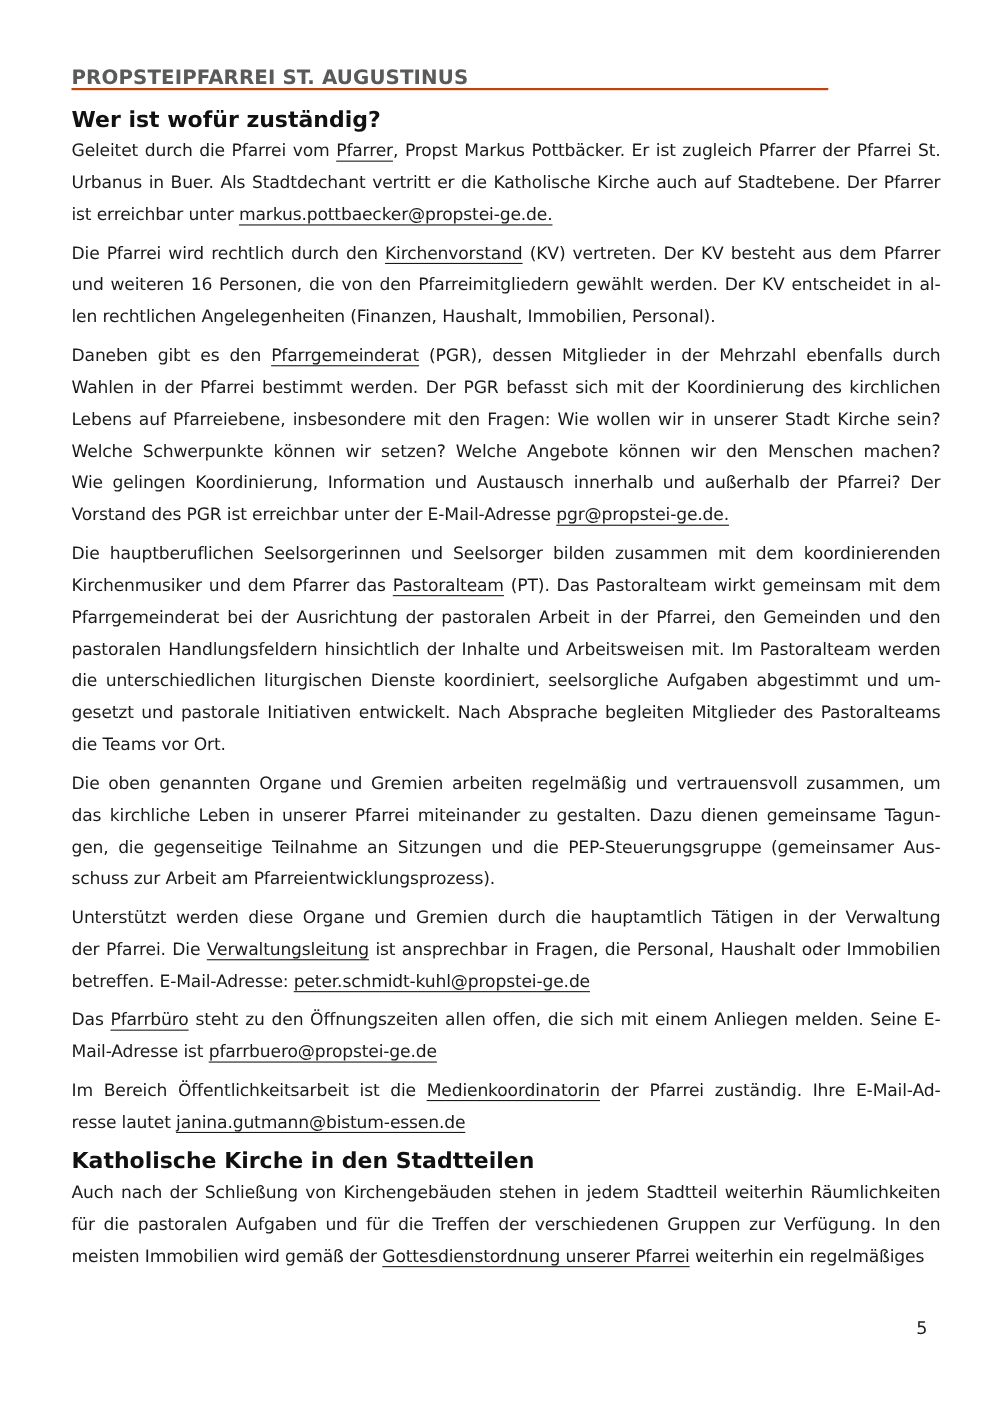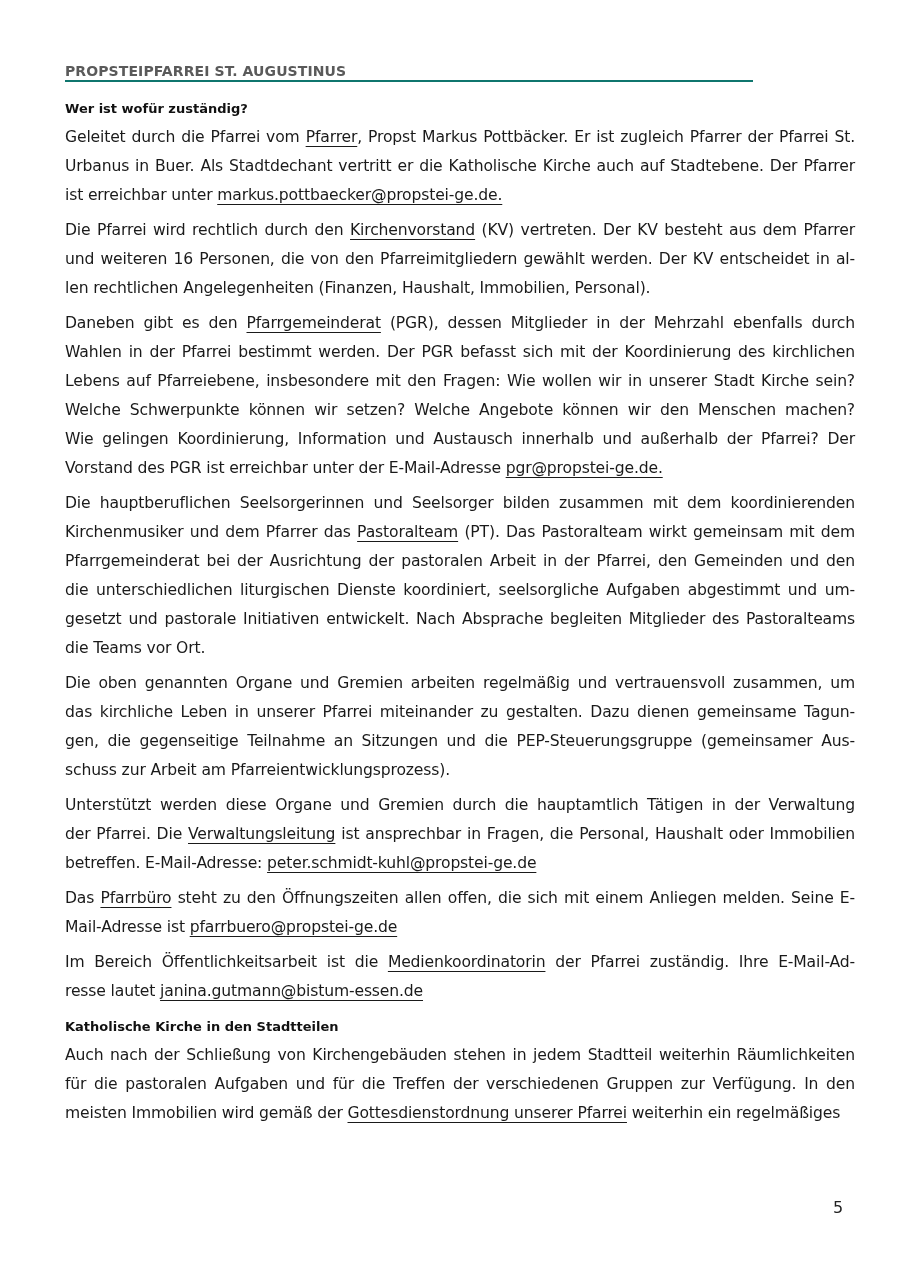--- a/index.html
+++ b/index.html
@@ -4,27 +4,27 @@
 <style>
   html, body { margin: 0; padding: 0; background: #ffffff; }
   body {
     width: 909px; height: 1287px; position: relative; overflow: hidden;
     font-family: "DejaVu Sans", "Liberation Sans", sans-serif;
     color: #1a1a1a;
   }
   .page { position: absolute; left: 65px; top: 0; width: 790px; }
   .running-head {
     position: absolute; top: 62px; left: 0; width: 688px;
-    font-size: 14px; font-weight: bold; color: #5a5a5a;
+    font-size: 18px; font-weight: bold; color: #5a5a5a;
     letter-spacing: 0.1px; line-height: 18px;
-    border-bottom: 2px solid #0f766e; padding-bottom: 0px;
+    border-bottom: 2px solid #c2410c; padding-bottom: 0px;
   }
   .content { position: absolute; top: 94px; left: 0; width: 790px; }
   .heading {
-    font-size: 13px; font-weight: bold; color: #111;
+    font-size: 20px; font-weight: bold; color: #111;
     line-height: 29px; height: 29px; white-space: nowrap;
   }
   .para { margin-bottom: 6px; }
   .line {
     font-size: 15.6px; line-height: 29px; height: 29px;
     white-space: nowrap; letter-spacing: -0.15px;
   }
   .line.justify { text-align: justify; text-align-last: justify; }
   .link {
     color: #1a1a1a; text-decoration: underline;
@@ -59,20 +59,21 @@
         <div class="line justify"><span>Wahlen in der Pfarrei bestimmt werden. Der PGR befasst sich mit der Koordinierung des kirchlichen</span></div>
         <div class="line justify"><span>Lebens auf Pfarreiebene, insbesondere mit den Fragen: Wie wollen wir in unserer Stadt Kirche sein?</span></div>
         <div class="line justify"><span>Welche Schwerpunkte können wir setzen? Welche Angebote können wir den Menschen machen?</span></div>
         <div class="line justify"><span>Wie gelingen Koordinierung, Information und Austausch innerhalb und außerhalb der Pfarrei? Der</span></div>
         <div class="line"><span>Vorstand des PGR ist erreichbar unter der E-Mail-Adresse </span><span class="link">pgr@propstei-ge.de.</span></div>
       </div>
       <div class="para">
         <div class="line justify"><span>Die hauptberuflichen Seelsorgerinnen und Seelsorger bilden zusammen mit dem koordinierenden</span></div>
         <div class="line justify"><span>Kirchenmusiker und dem Pfarrer das </span><span class="link">Pastoralteam</span><span> (PT). Das Pastoralteam wirkt gemeinsam mit dem</span></div>
         <div class="line justify"><span>Pfarrgemeinderat bei der Ausrichtung der pastoralen Arbeit in der Pfarrei, den Gemeinden und den</span></div>
+        <div class="line justify"><span>pastoralen Handlungsfeldern hinsichtlich der Inhalte und Arbeitsweisen mit. Im Pastoralteam werden</span></div>
         <div class="line justify"><span>die unterschiedlichen liturgischen Dienste koordiniert, seelsorgliche Aufgaben abgestimmt und um-</span></div>
         <div class="line justify"><span>gesetzt und pastorale Initiativen entwickelt. Nach Absprache begleiten Mitglieder des Pastoralteams</span></div>
         <div class="line"><span>die Teams vor Ort.</span></div>
       </div>
       <div class="para">
         <div class="line justify"><span>Die oben genannten Organe und Gremien arbeiten regelmäßig und vertrauensvoll zusammen, um</span></div>
         <div class="line justify"><span>das kirchliche Leben in unserer Pfarrei miteinander zu gestalten. Dazu dienen gemeinsame Tagun-</span></div>
         <div class="line justify"><span>gen, die gegenseitige Teilnahme an Sitzungen und die PEP-Steuerungsgruppe (gemeinsamer Aus-</span></div>
         <div class="line"><span>schuss zur Arbeit am Pfarreientwicklungsprozess).</span></div>
       </div>

